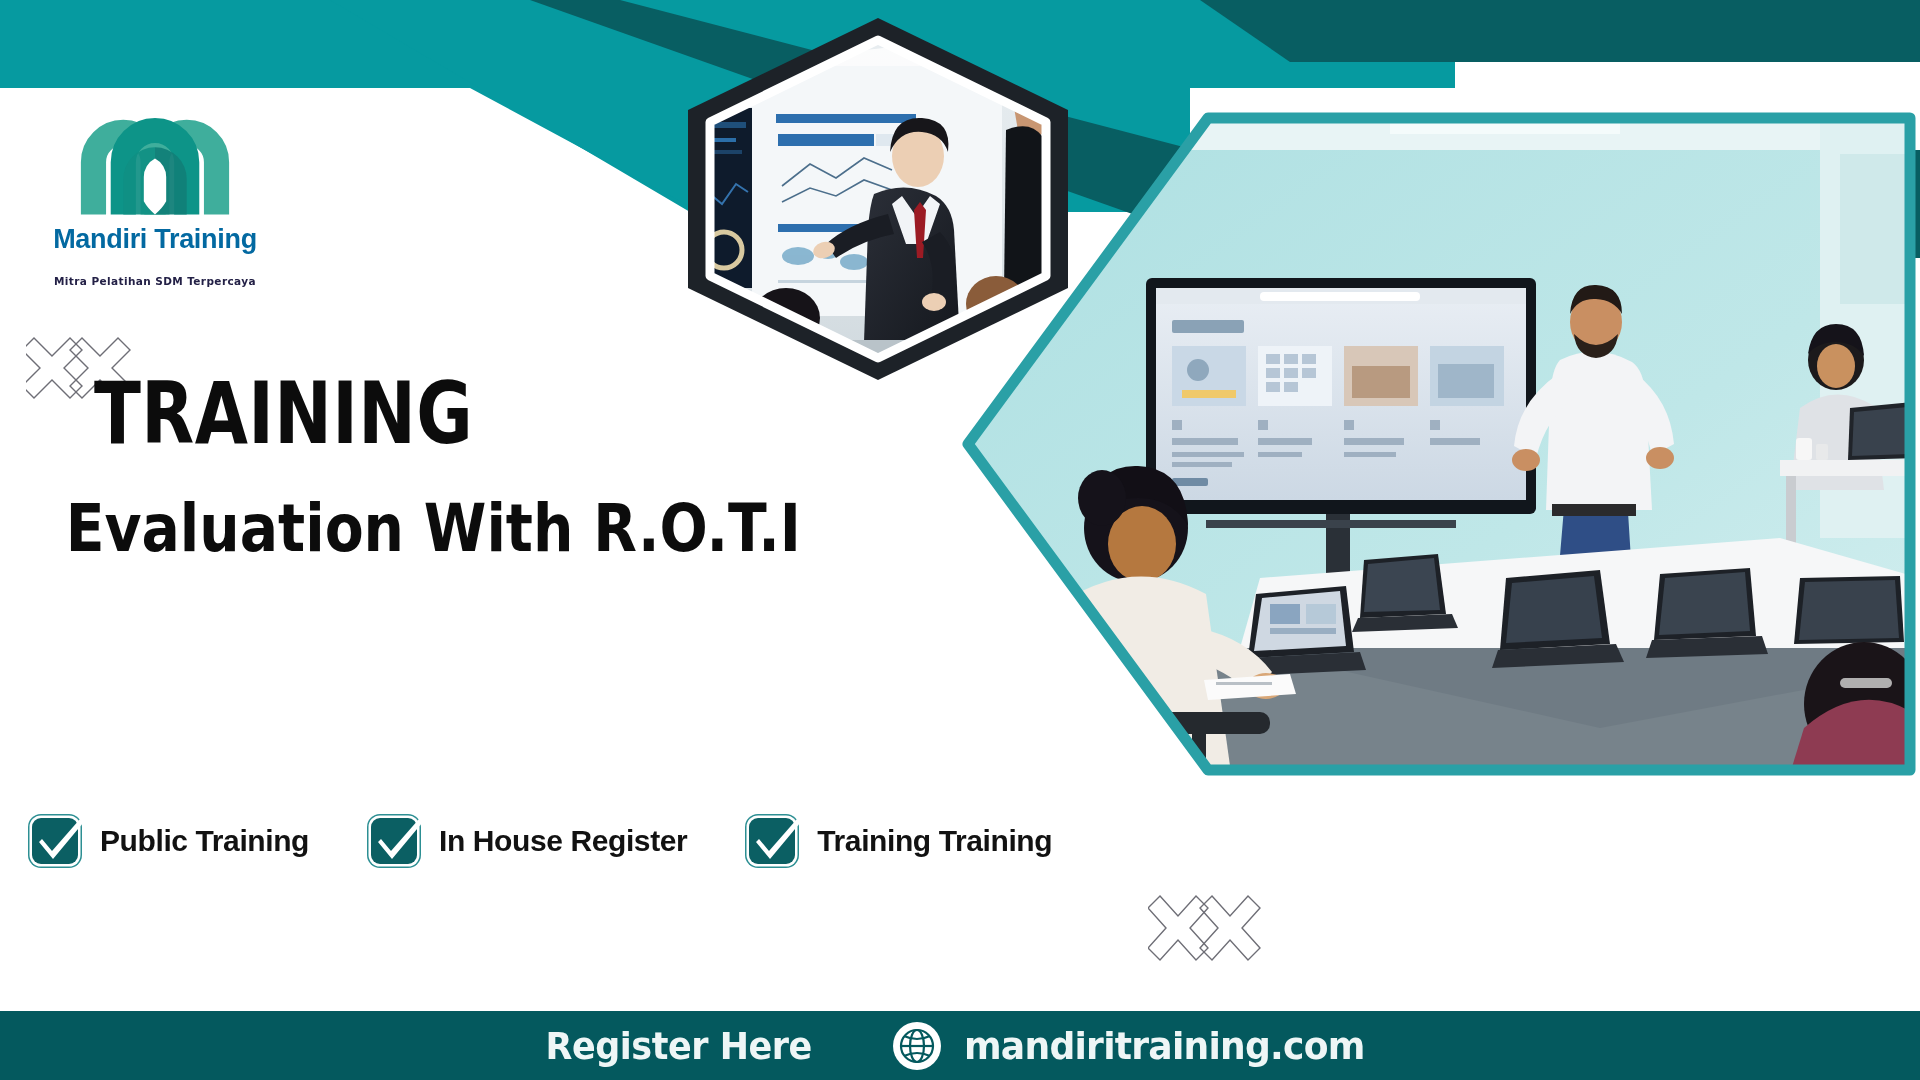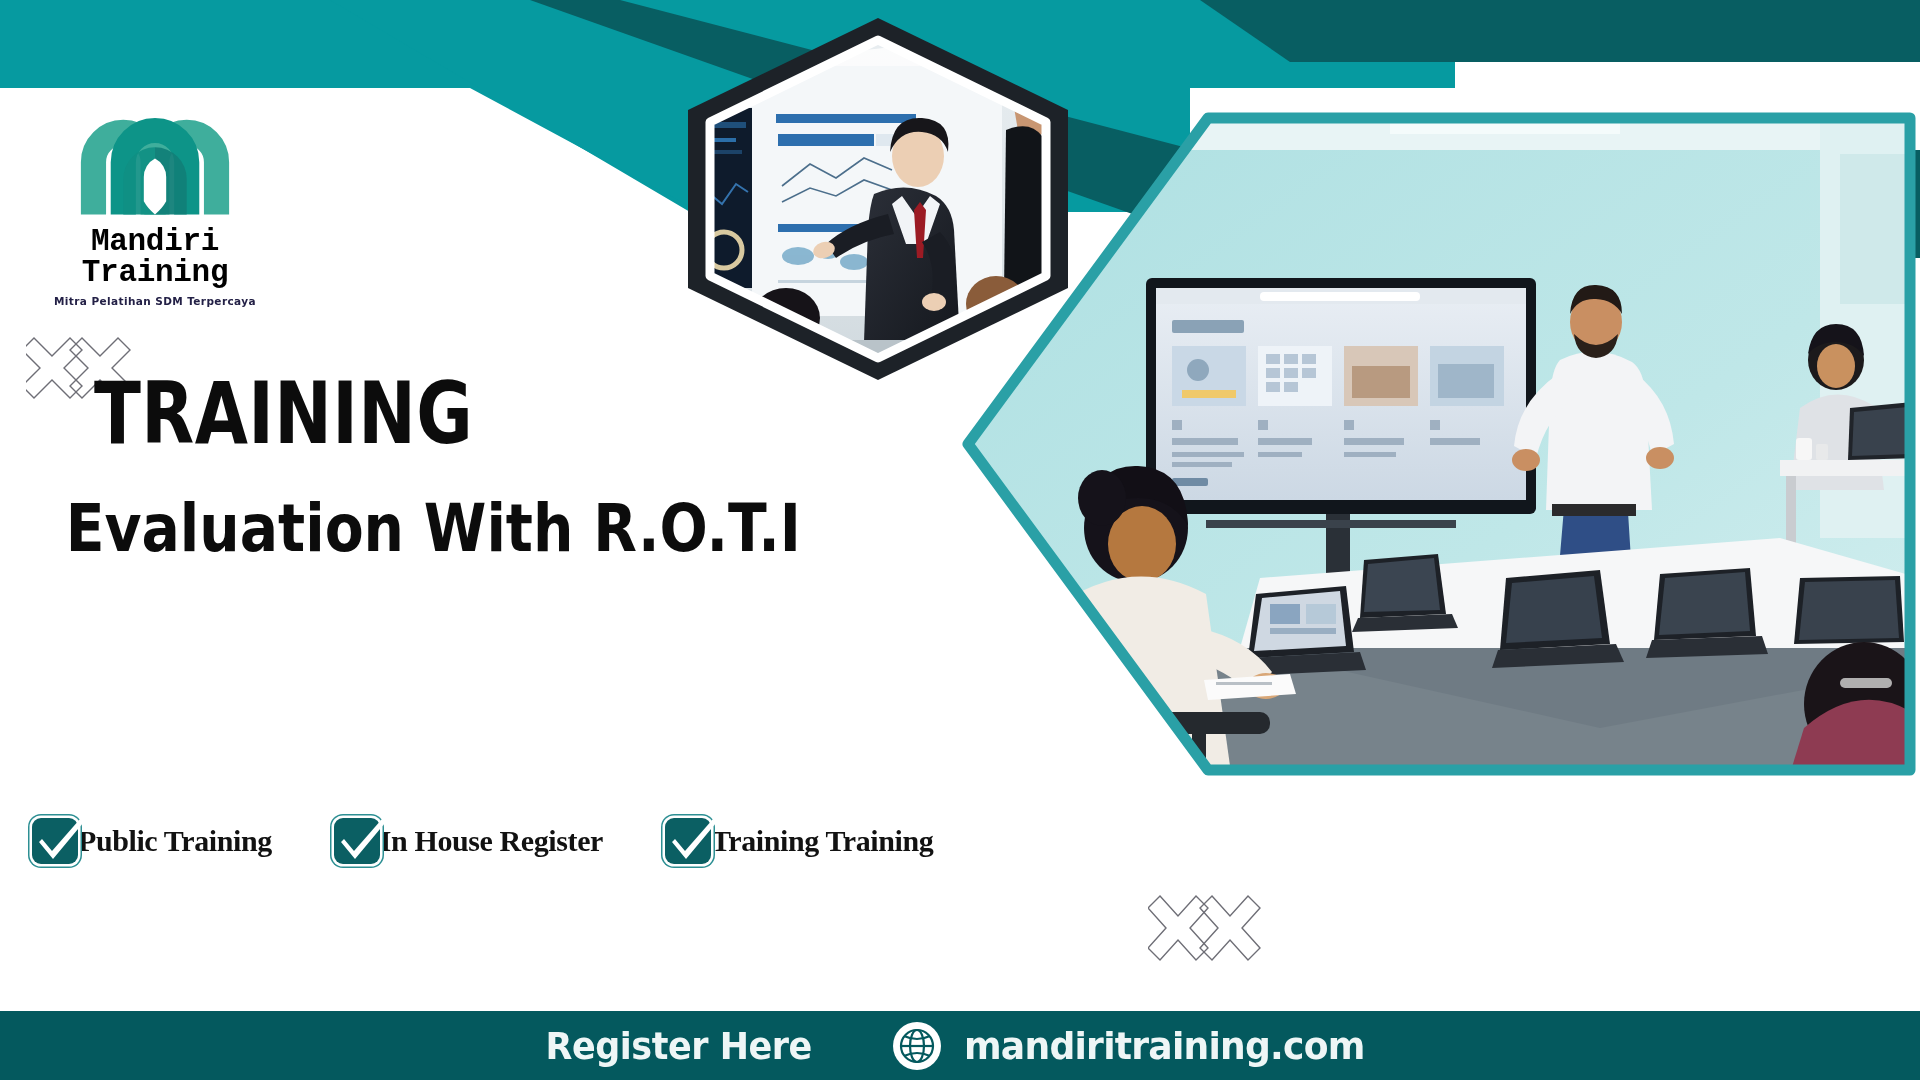--- a/index.html
+++ b/index.html
@@ -9,28 +9,28 @@
     background:#ffffff;
     position:relative;
   }
   #stage { position:absolute; inset:0; width:1920px; height:1080px; overflow:hidden; background:#fff; }
   .svgbands { position:absolute; top:0; left:0; width:1920px; height:420px; }
 
   
   .logo-wrap { position:absolute; left:40px; top:110px; width:230px; text-align:center; }
   .logo-mark { width:150px; height:110px; margin:0 auto 6px; display:block; }
   .logo-name {
-    font-family:Liberation Mono, monospace;
-    font-weight:700; font-size:31px; color:#000000;
+    font-family:Liberation Sans, sans-serif;
+    font-weight:700; font-size:27px; color:#0369a1;
     letter-spacing:-0.3px; line-height:1;
   }
   .logo-tag {
     font-family:"DejaVu Sans", sans-serif;
     font-weight:700; font-size:10.5px; color:#232046;
-    letter-spacing:0.4px; margin-top:7px;
+    letter-spacing:0.4px; margin-top:22px;
   }
 
   
   .headline-block { position:absolute; left:0; top:370px; width:940px; text-align:left; }
   .headline-main {
     font-family:"DejaVu Sans", sans-serif;
     font-weight:700; font-size:86px; color:#0c0c0c;
     letter-spacing:0.5px; line-height:1;
     transform:scaleX(0.80); transform-origin:center;
   }
@@ -50,23 +50,23 @@
   .checks { position:absolute; left:32px; top:818px; display:flex; align-items:center; gap:0; }
   .check-item { display:flex; align-items:center; }
   .check-item + .check-item { margin-left:62px; }
   .check-box {
     width:46px; height:46px; flex:0 0 auto; position:relative;
     background:#0b5f63; border-radius:9px;
     box-shadow:0 0 0 2.5px #ffffff, 0 0 0 4px #2c8f93;
   }
   .check-box svg { position:absolute; left:-2px; top:-9px; }
   .check-label {
-    font-family:Liberation Serif, serif;
+    font-family:Liberation Sans, sans-serif;
     font-weight:700; font-size:30px; color:#121212;
-    white-space:nowrap; letter-spacing:-0.4px;
+    margin-left:22px; white-space:nowrap; letter-spacing:-0.4px;
   }
 
   
   .hex-small { position:absolute; left:678px; top:18px; width:400px; height:362px; }
   .hex-large { position:absolute; left:960px; top:108px; width:960px; height:672px; }
 
   
   .footer {
     position:absolute; left:0; bottom:0; width:1920px; height:69px;
     background:#04595e; display:flex; align-items:center; justify-content:center; gap:0;

